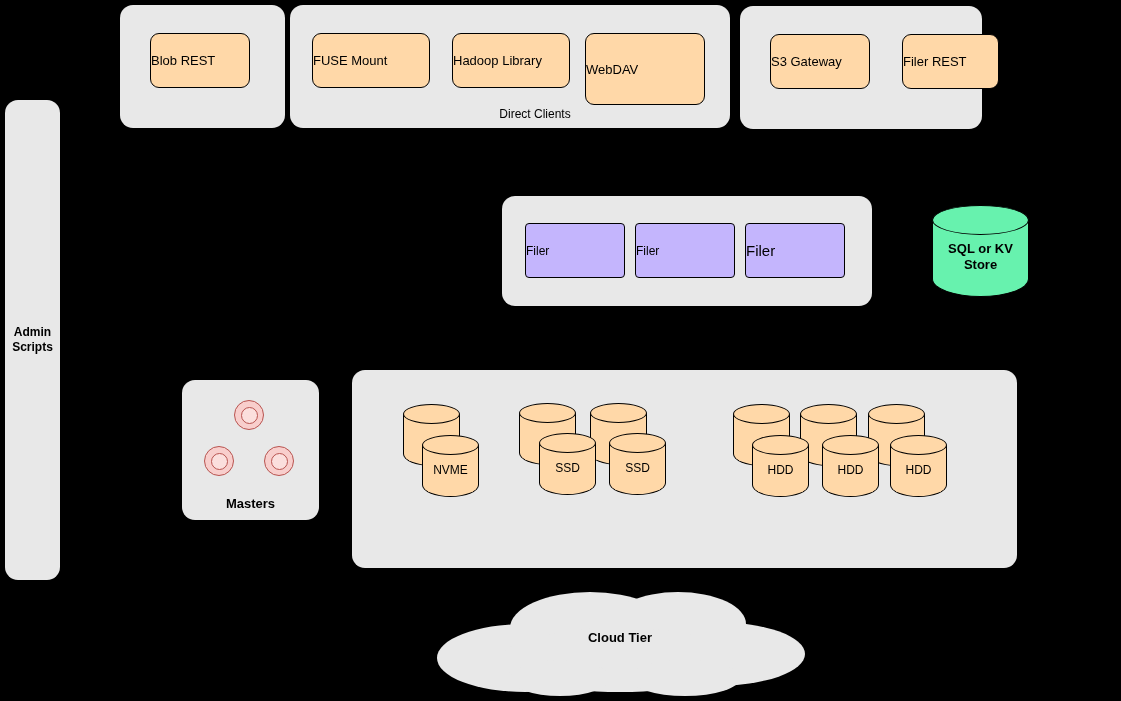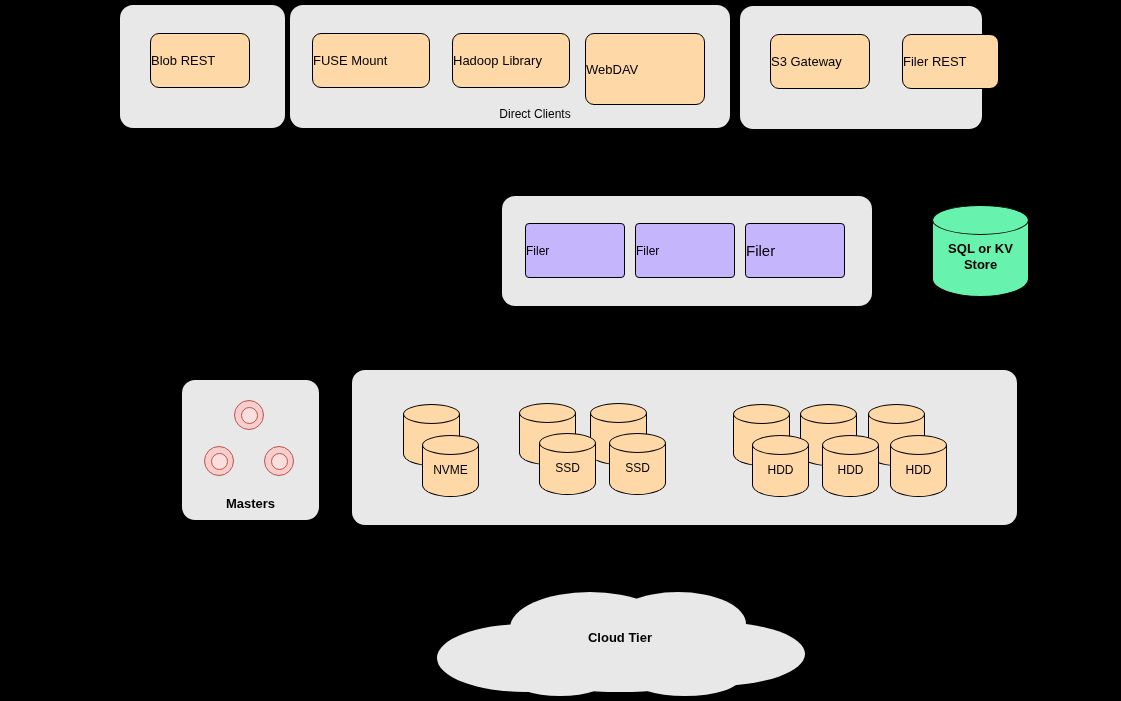--- a/index.html
+++ b/index.html
@@ -8,21 +8,21 @@
     font-family:"Liberation Sans","DejaVu Sans",sans-serif;color:#000;
   }
   .panel{position:absolute;background:#e8e8e8;border-radius:13px;box-sizing:border-box;}
   .admin{left:5px;top:100px;width:55px;height:480px;display:flex;align-items:center;justify-content:center;}
   .admin-label{font-weight:bold;font-size:12px;text-align:center;line-height:1.25;}
   .g-blob{left:120px;top:5px;width:165px;height:123px;}
   .g-direct{left:290px;top:5px;width:440px;height:123px;}
   .g-gw{left:740px;top:6px;width:242px;height:123px;}
   .g-filer{left:502px;top:196px;width:370px;height:110px;}
   .g-masters{left:182px;top:380px;width:137px;height:140px;padding-left:44px;}
-  .g-vol{left:352px;top:370px;width:665px;height:155px;}
+  .g-vol{left:352px;top:370px;width:665px;height:198px;}
 
   .node{position:absolute;display:flex;align-items:center;
     border:1.5px solid #000;box-sizing:border-box;font-size:13px;text-align:center;}
   .orange{background:#FFD8A8;border-radius:9px;}
   .green{background:#c4b5fd;border-radius:4px;font-size:12px;}
   .n-blob{left:30px;top:28px;width:100px;height:55px;}
   .n-fuse{left:22px;top:28px;width:118px;height:55px;}
   .n-hadoop{left:162px;top:28px;width:118px;height:55px;}
   .n-webdav{left:295px;top:28px;width:120px;height:72px;}
   .n-s3{left:30px;top:28px;width:100px;height:55px;}
@@ -73,20 +73,23 @@
   .cloud-wrap{position:absolute;left:430px;top:586px;width:380px;height:112px;}
   .cloud-wrap svg{position:absolute;left:0;top:0;}
   .cloud-label{position:absolute;left:0;top:44px;width:100%;text-align:center;
     font-size:13px;font-weight:bold;z-index:2;}
 </style>
 </head>
 <body>
 
 <div class="stage">
 
+  <div class="panel admin">
+    <div class="admin-label">Admin Scripts</div>
+  </div>
 
   <div class="panel g-blob">
     <div class="node orange n-blob">
       <span>Blob REST</span>
     </div>
   </div>
 
   <div class="panel g-direct">
     <div class="node orange n-fuse">
       <span>FUSE Mount</span>

